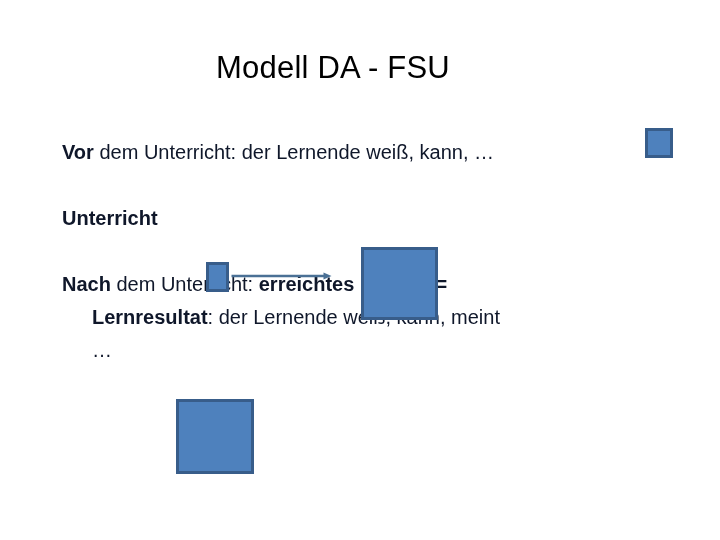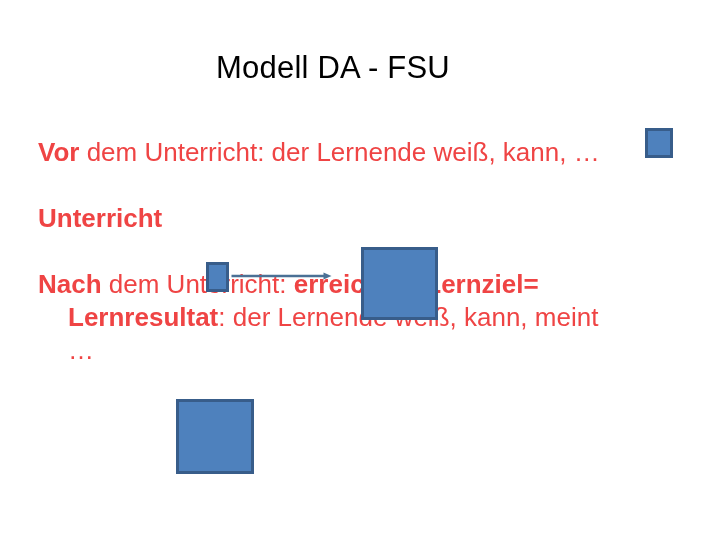--- a/index.html
+++ b/index.html
@@ -39,25 +39,26 @@
 
   
   .body-block {
     position: absolute;
     left: 38px;
     top: 136px;
     width: 648px;
   }
 
   .body-line {
-    font-size: 26px;
+    font-size: 20px;
     line-height: 33px;
     font-weight: 400;
-    color: #ef4444;
+    color: #0f172a;
     white-space: nowrap;
+    margin-left: 24px;
   }
 
   .b { font-weight: 700; }
 
   .spacer-line {
     height: 33px;
   }
 
   .indent {
     padding-left: 30px;

